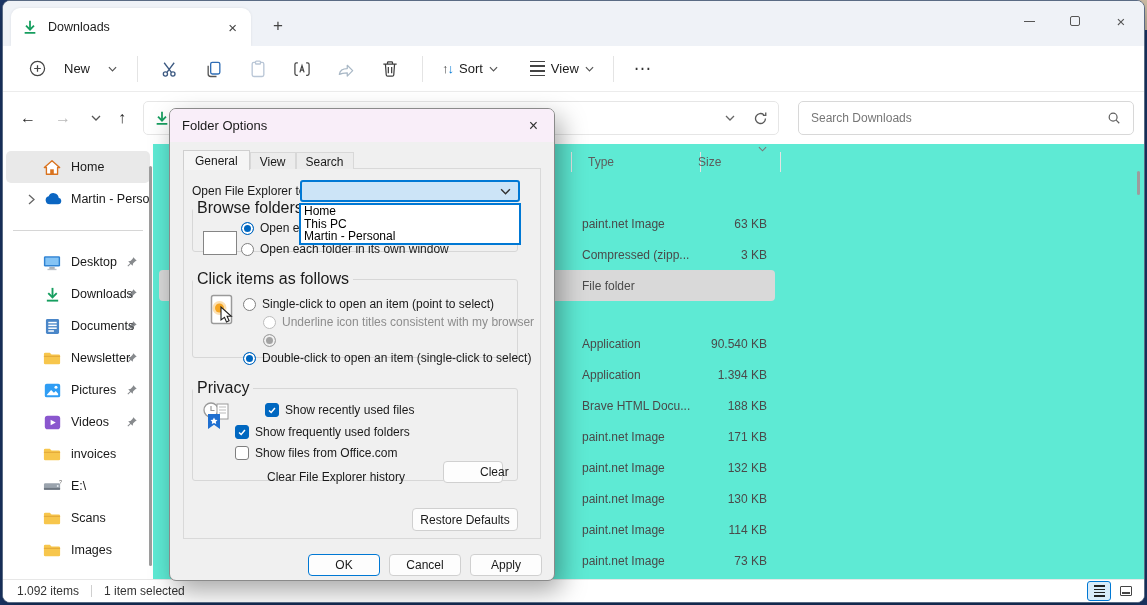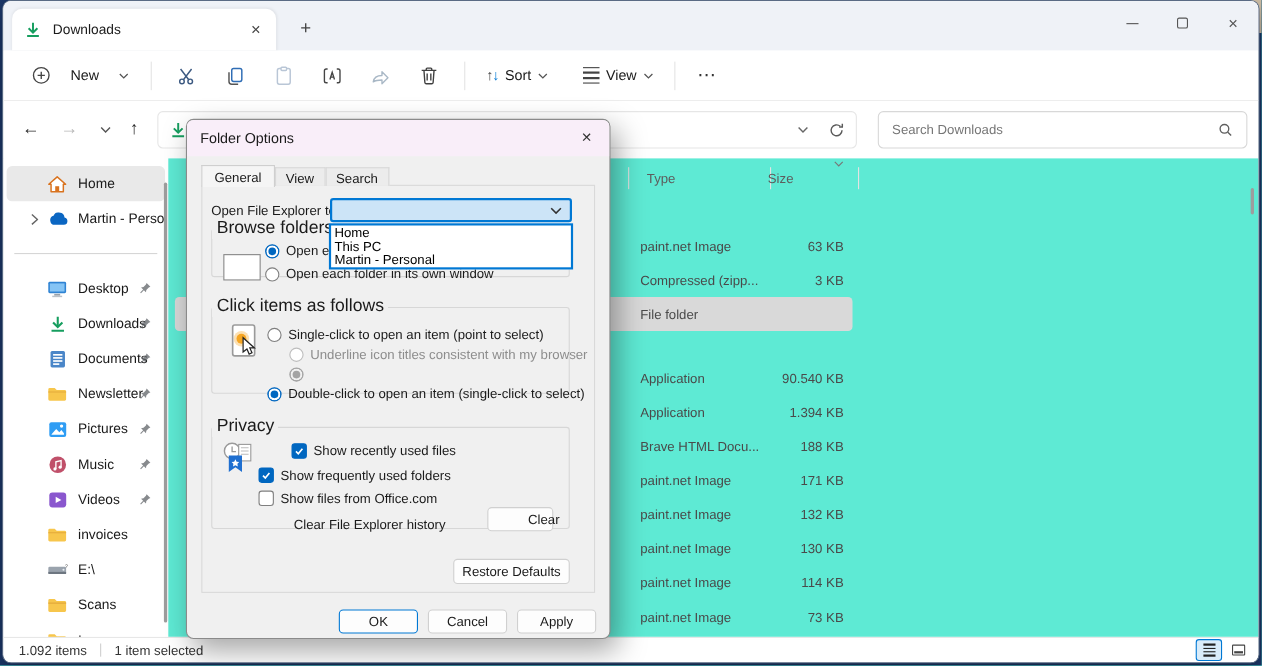--- a/index.html
+++ b/index.html
@@ -408,37 +408,20 @@
       <span class="side-label">Pictures</span>
       <span class="pin">
         <svg width="12" height="12" viewBox="0 0 14 14">
             <path d="M8.5 1.5 12.5 5.5 10.8 6.2 8.2 8.8 7.8 11.4 5.6 9.2 2.5 12.3 1.7 11.5 4.8 8.4 2.6 6.2 5.2 5.8 7.8 3.2Z" fill="#5f6368"></path>
           </svg>
       </span>
     </div>
     <div class="side-item">
       <span class="chev-slot"></span>
       <span class="side-icon">
-        <svg width="17" height="17" viewBox="0 0 18 18">
-            <circle cx="9" cy="9" r="8" fill="#c0506a"></circle>
-            <path d="M7.2 13V6.2l5-1.2v6.4" stroke="#fff" stroke-width="1.3" fill="none"></path>
-            <circle cx="6.3" cy="13" r="1.5" fill="#fff"></circle>
-            <circle cx="11.3" cy="11.3" r="1.5" fill="#fff"></circle>
-          </svg>
-      </span>
-      <span class="side-label">Music</span>
-      <span class="pin">
-        <svg width="12" height="12" viewBox="0 0 14 14">
-            <path d="M8.5 1.5 12.5 5.5 10.8 6.2 8.2 8.8 7.8 11.4 5.6 9.2 2.5 12.3 1.7 11.5 4.8 8.4 2.6 6.2 5.2 5.8 7.8 3.2Z" fill="#5f6368"></path>
-          </svg>
-      </span>
-    </div>
-    <div class="side-item">
-      <span class="chev-slot"></span>
-      <span class="side-icon">
         <svg width="17" height="15" viewBox="0 0 18 16">
             <rect x="0.8" y="0.8" width="16.4" height="14.4" rx="3" fill="#8a57ce"></rect>
             <path d="M7 5l5.5 3L7 11Z" fill="#fff"></path>
           </svg>
       </span>
       <span class="side-label">Videos</span>
       <span class="pin">
         <svg width="12" height="12" viewBox="0 0 14 14">
             <path d="M8.5 1.5 12.5 5.5 10.8 6.2 8.2 8.8 7.8 11.4 5.6 9.2 2.5 12.3 1.7 11.5 4.8 8.4 2.6 6.2 5.2 5.8 7.8 3.2Z" fill="#5f6368"></path>
           </svg>

